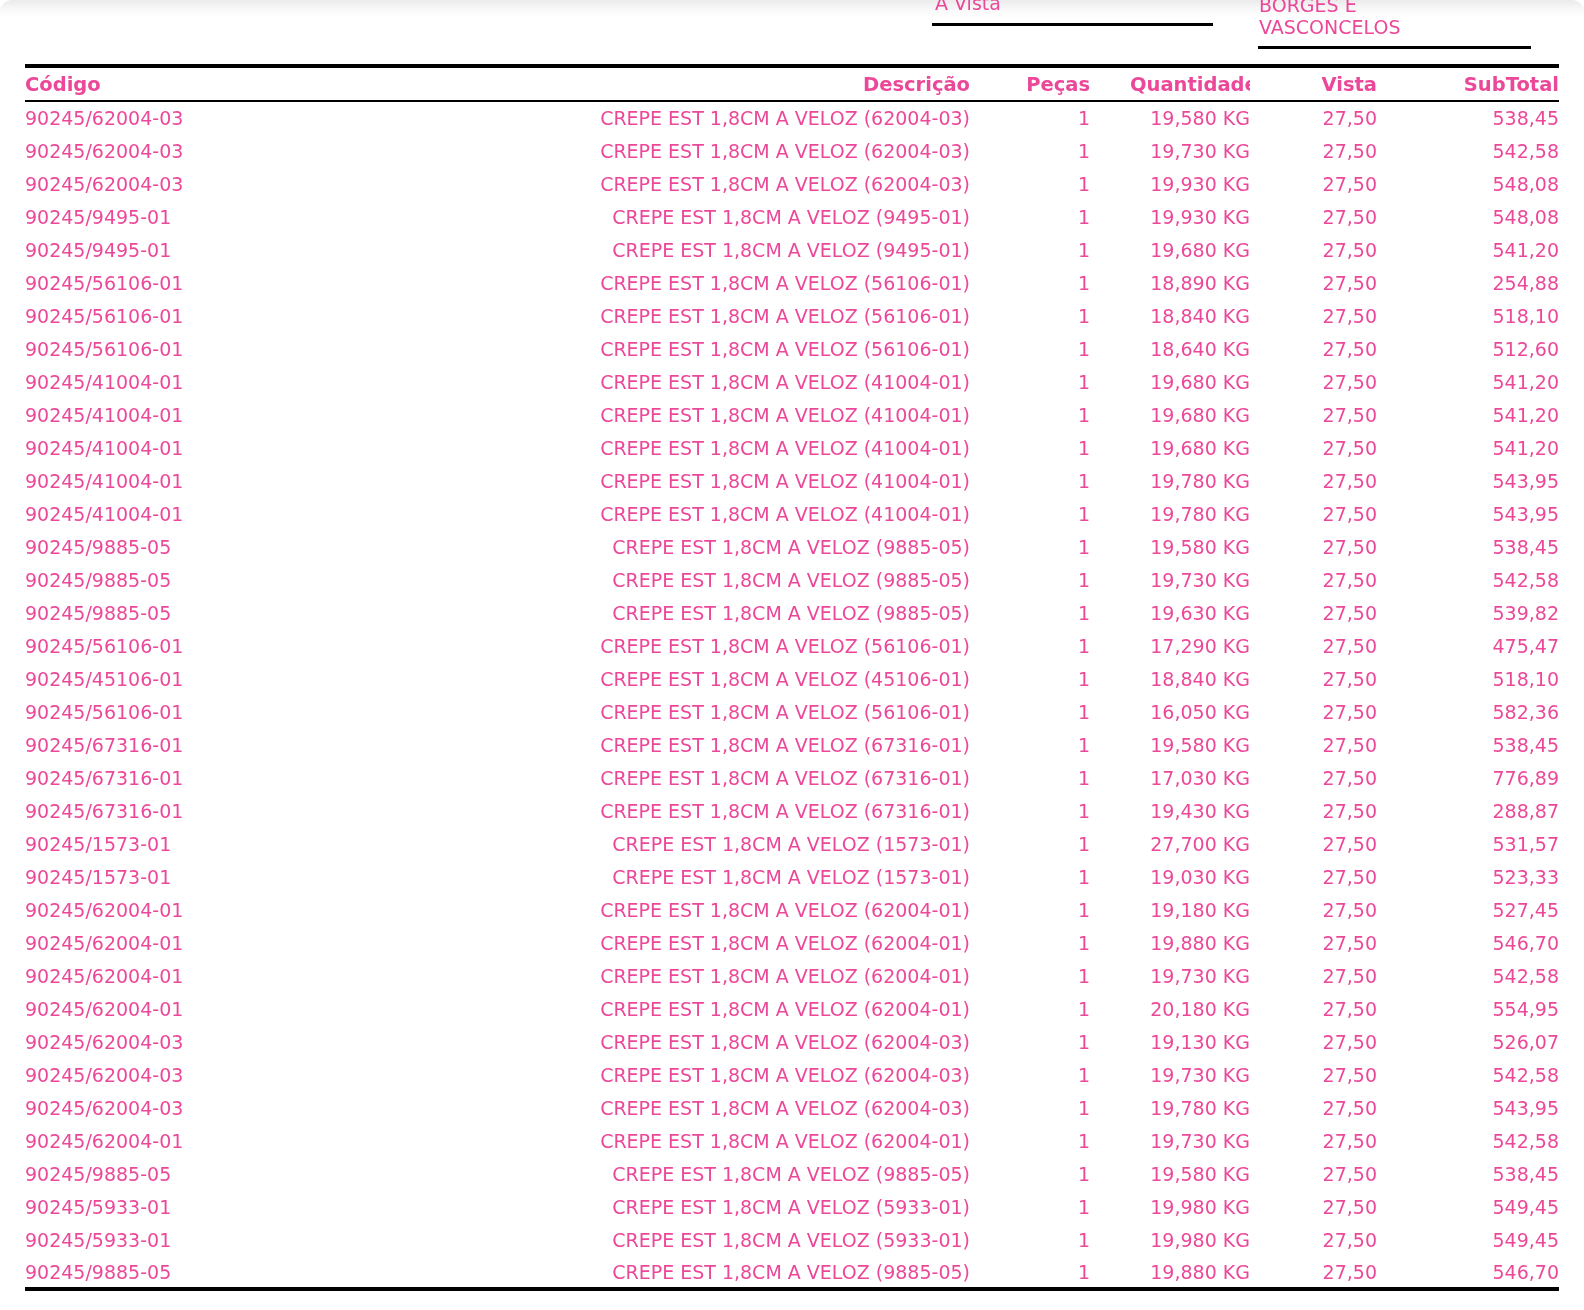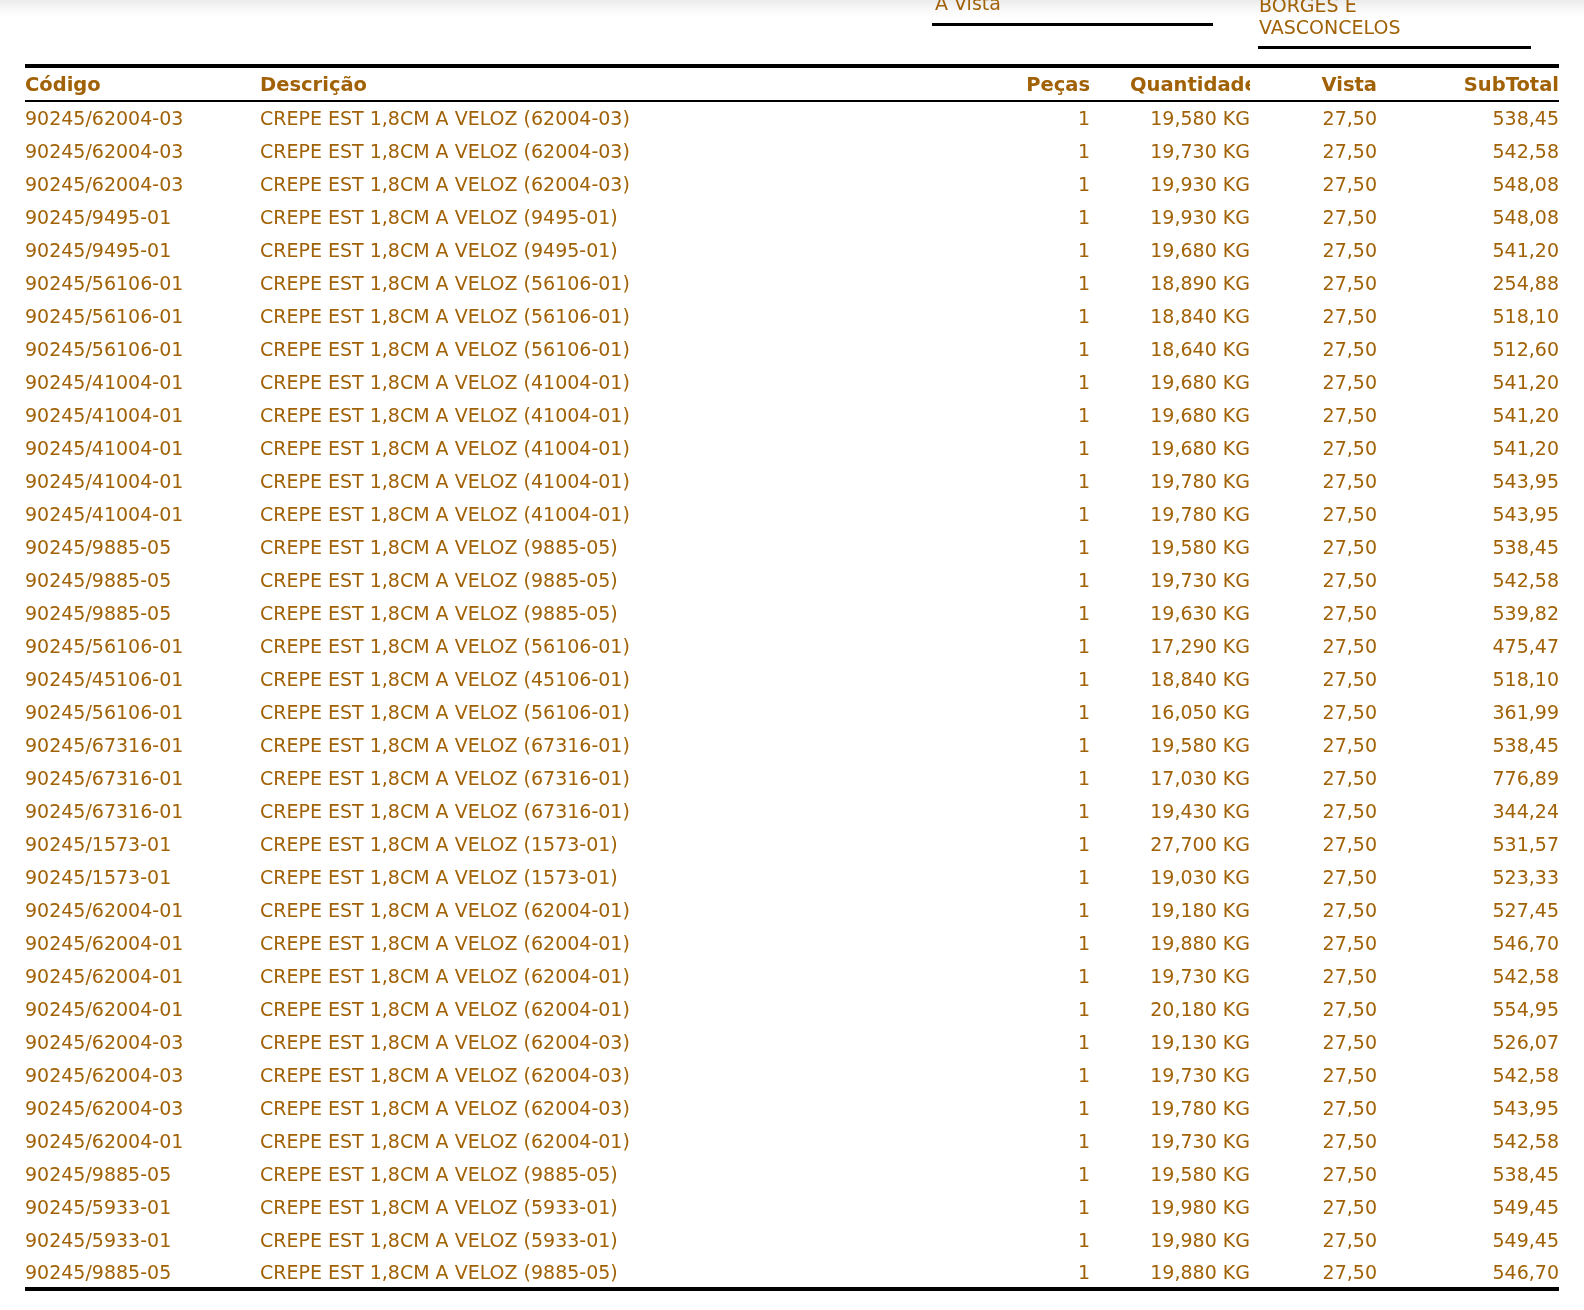--- a/index.html
+++ b/index.html
@@ -1,22 +1,23 @@
 <!DOCTYPE html>
 <html><head>
 <meta charset="utf-8">
 <style>
   html,body{margin:0;padding:0;background:#fff;}
   .page{
     position:relative;
     width:1584px;height:1310px;
     background:#fff;
     font-family:"DejaVu Sans","Liberation Sans",sans-serif;
-    color:#a16207;
+    color:#ec4899;
     overflow:hidden;
+    border-radius:12px;
   }
   .top-fade{
     position:absolute;left:0;top:0;right:0;height:18px;
     background:linear-gradient(180deg,#ebebeb 0,#f7f7f7 8px,#ffffff 18px);
     pointer-events:none;
   }
   .lbl-payment{
     position:absolute;left:935px;top:-8px;
     font-size:19px;line-height:22px;white-space:nowrap;
   }
@@ -43,21 +44,21 @@
     vertical-align:middle;padding:0;white-space:nowrap;overflow:hidden;
     border-bottom:2px solid #000;
   }
   table.items tbody tr{height:33px;}
   table.items tbody td{
     font-size:19px;font-weight:normal;
     vertical-align:middle;padding:0;white-space:nowrap;overflow:hidden;
   }
   .c-cod{width:235px;text-align:left;}
   th.c-cod,td.c-cod{padding-left:30px;}
-  .c-desc{width:710px;text-align:left;}
+  .c-desc{width:710px;text-align:right;}
   th.c-desc,td.c-desc{padding-left:30px;}
   .c-pec{width:120px;text-align:right;}
   td.c-pec{padding-right:28px;}
   .c-qty{width:160px;text-align:right;}
   td.c-qty{padding-right:2px;}
   th.c-qty{padding-right:2px;}
   .clip-head{
     display:inline-block;width:120px;overflow:hidden;
     text-align:left;white-space:nowrap;vertical-align:middle;
   }
@@ -232,21 +233,21 @@
         <td class="c-qty">18,840 KG</td>
         <td class="c-val">27,50</td>
         <td class="c-sub">518,10</td>
       </tr>
         <tr>
         <td class="c-cod">90245/56106-01</td>
         <td class="c-desc">CREPE EST 1,8CM A VELOZ (56106-01)</td>
         <td class="c-pec">1</td>
         <td class="c-qty">16,050 KG</td>
         <td class="c-val">27,50</td>
-        <td class="c-sub">361,99</td>
+        <td class="c-sub">582,36</td>
       </tr>
         <tr>
         <td class="c-cod">90245/67316-01</td>
         <td class="c-desc">CREPE EST 1,8CM A VELOZ (67316-01)</td>
         <td class="c-pec">1</td>
         <td class="c-qty">19,580 KG</td>
         <td class="c-val">27,50</td>
         <td class="c-sub">538,45</td>
       </tr>
         <tr>
@@ -256,21 +257,21 @@
         <td class="c-qty">17,030 KG</td>
         <td class="c-val">27,50</td>
         <td class="c-sub">776,89</td>
       </tr>
         <tr>
         <td class="c-cod">90245/67316-01</td>
         <td class="c-desc">CREPE EST 1,8CM A VELOZ (67316-01)</td>
         <td class="c-pec">1</td>
         <td class="c-qty">19,430 KG</td>
         <td class="c-val">27,50</td>
-        <td class="c-sub">344,24</td>
+        <td class="c-sub">288,87</td>
       </tr>
         <tr>
         <td class="c-cod">90245/1573-01</td>
         <td class="c-desc">CREPE EST 1,8CM A VELOZ (1573-01)</td>
         <td class="c-pec">1</td>
         <td class="c-qty">27,700 KG</td>
         <td class="c-val">27,50</td>
         <td class="c-sub">531,57</td>
       </tr>
         <tr>

